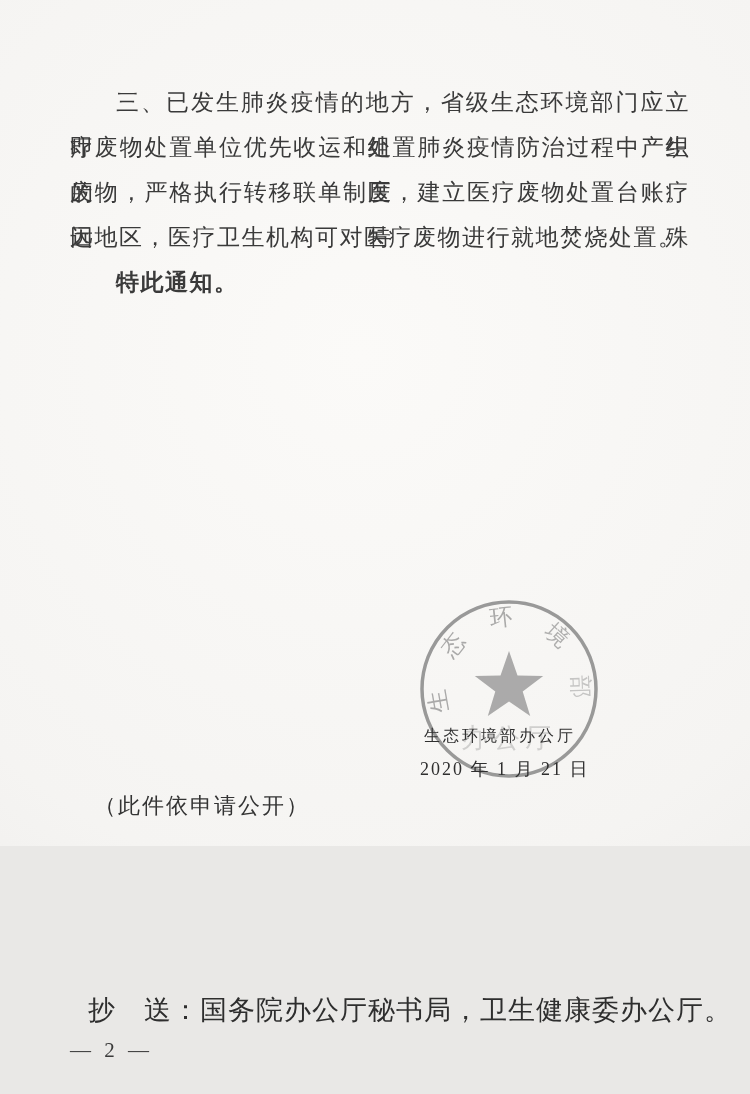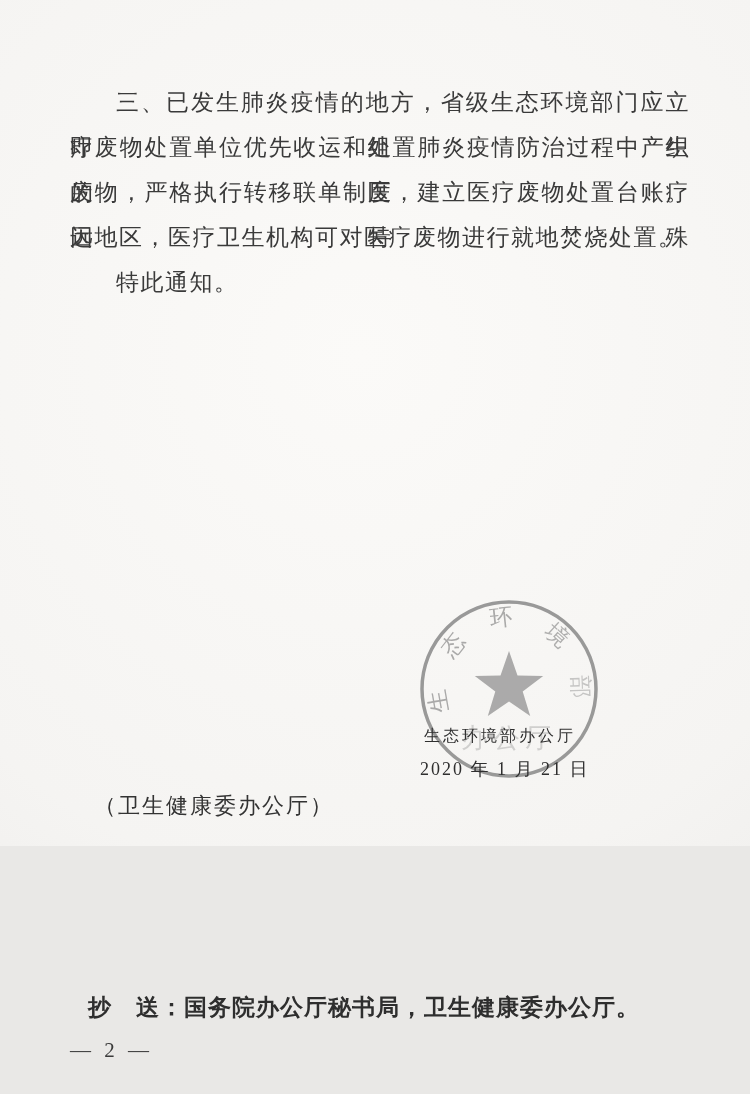--- a/index.html
+++ b/index.html
@@ -14,36 +14,36 @@
     background:radial-gradient(130% 115% at 48% 42%, #fbfaf8 0%, #f5f4f2 55%, #e8e7e5 100%);
   }
   .body-text{
     position:absolute;left:70px;top:80px;width:620px;
     font-size:23px;line-height:45px;color:#3a3a3a;
     letter-spacing:1.5px;
   }
   .line{height:45px;white-space:nowrap;}
   .line.fill{text-align:justify;text-align-last:justify;white-space:normal;}
   .line.indent{text-indent:46px;}
-  .closing{margin-top:0;}
+  .closing{margin-top:0;font-weight:bold;}
   .sig-org{
     position:absolute;left:424px;top:726px;
     font-size:16px;color:#2f2f2f;letter-spacing:3px;white-space:nowrap;
   }
   .sig-date{
     position:absolute;left:420px;top:757px;
     font-size:18px;color:#2f2f2f;letter-spacing:2px;white-space:nowrap;
   }
   .disclosure{
     position:absolute;left:94px;top:791px;
     font-size:22px;color:#333;letter-spacing:2px;white-space:nowrap;
   }
   .cc-line{
     position:absolute;left:88px;top:992px;
-    font-size:23px;color:#2e2e2e;letter-spacing:1px;white-space:nowrap;font-weight:bold;
+    font-size:27px;color:#2e2e2e;letter-spacing:1px;white-space:nowrap;
   }
   .page-number{
     position:absolute;left:70px;top:1038px;
     font-size:21px;color:#3a3a3a;letter-spacing:4px;white-space:nowrap;
   }
   .seal{
     position:absolute;left:409px;top:589px;width:200px;height:200px;
     opacity:0.82;pointer-events:none;
   }
   .seal text{font-family:"Liberation Serif","DejaVu Serif",serif;}
@@ -68,19 +68,19 @@
     <text x="0" y="0" transform="translate(50,61) rotate(-52)" font-size="23" fill="#828282" text-anchor="middle" opacity="0.8">态</text>
     <text x="0" y="0" transform="translate(93,36) rotate(-6)" font-size="23" fill="#828282" text-anchor="middle" opacity="0.8">环</text>
     <text x="0" y="0" transform="translate(143,52) rotate(42)" font-size="23" fill="#828282" text-anchor="middle" opacity="0.75">境</text>
     <text x="0" y="0" transform="translate(164,98) rotate(88)" font-size="23" fill="#8a8a8a" text-anchor="middle" opacity="0.55">部</text>
     <text x="100" y="158" font-size="27" fill="#8f8f8f" text-anchor="middle" letter-spacing="5" opacity="0.45">办公厅</text>
   </svg>
 
   <div class="sig-org">生态环境部办公厅</div>
   <div class="sig-date">2020 年 1 月 21 日</div>
 
-  <div class="disclosure">（卫生健康委办公厅）</div>
+  <div class="disclosure">（此件依申请公开）</div>
 
   <div class="cc-line">抄　送：国务院办公厅秘书局，卫生健康委办公厅。</div>
 
   <div class="page-number">— 2 —</div>
 
 </div>
 
 </body></html>

